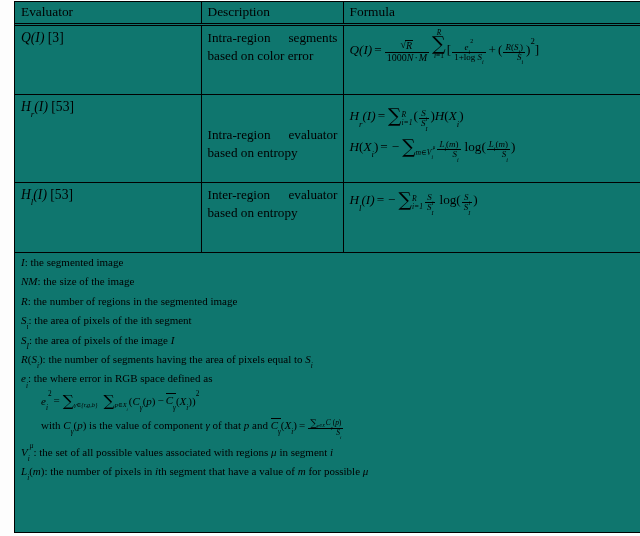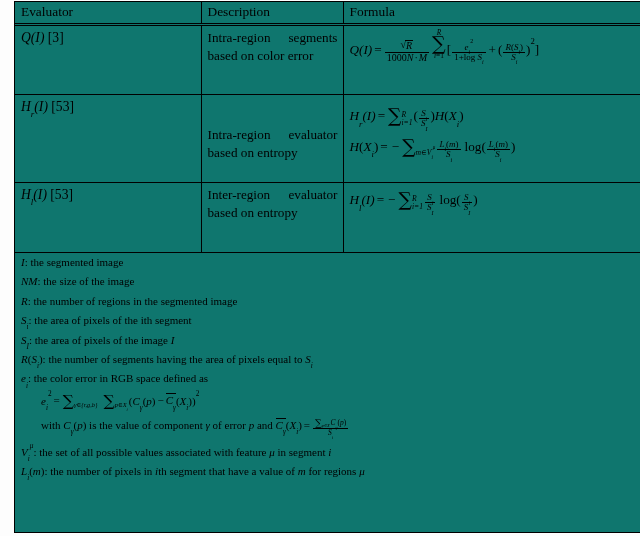--- a/index.html
+++ b/index.html
@@ -107,21 +107,21 @@
   
   .frac {
     display: inline-block;
     vertical-align: -0.52em;
     text-align: center;
     line-height: 1.04;
     margin: 0 1px;
   }
   .frac > .top { display: block; font-size: 0.76em; padding: 0 2px; }
   .frac > .bar { display: block; height: 0; border-top: 1px solid #000; }
-  .frac > .bot { display: block; font-size: 0.76em; padding: 0 2px; }
+  .frac > .bot { display: block; font-size: 0.76em; padding: 0 2px; text-align: right; }
 
   .frac.sm { vertical-align: -0.46em; }
   .frac.sm > .top, .frac.sm > .bot { font-size: 0.68em; }
 
   
   .bigsum {
     display: inline-block;
     vertical-align: -0.30em;
     text-align: center;
     line-height: 0.86;
@@ -263,46 +263,46 @@
               <span>the <span>area of pixels of the image</span> <span class="m">I</span></span>
             </div>
 
             <div class="ln">
               <span class="m">R</span>(<span class="m">S</span><sub class="m">i</sub>):
               <span>the <span>number of segments having the area of pixels equal to</span> <span class="m">S</span><sub class="m">i</sub></span>
             </div>
 
             <div class="ln">
               <span class="m">e<sub class="m">i</sub></span>:
-              <span>the <span>color error in RGB space defined as</span></span>
+              <span>the <span>where error in RGB space defined as</span></span>
             </div>
 
             <div class="ln indent tall">
               <span class="m">e</span><sub class="m">i</sub><sup class="num">2</sup><span class="op">=</span><span class="suminl"><span class="sig">∑</span><span class="lim" style="vertical-align:-0.22em"><i><span class="m">γ</span>∈{<span class="m">r</span>,<span class="m">g</span>,<span class="m">b</span>}</i></span></span><span class="suminl" style="margin-left:5px"><span class="sig">∑</span><span class="lim" style="vertical-align:-0.22em"><i><span class="m">p</span>∈<span class="m">X</span><sub class="m">i</sub></i></span></span><span class="brk">(</span><span class="m">C</span><sub class="m">γ</sub>(<span class="m">p</span>)<span class="op">−</span><span class="ovl"><span class="m">C</span><sub class="m">γ</sub></span>(<span class="m">X</span><sub class="m">i</sub>)<span class="brk">)</span><sup class="num">2</sup>
             </div>
 
             <div class="ln indent tall2">
               <span>with</span>
               <span class="m">C</span><sub class="m">γ</sub>(<span class="m">p</span>)
               <span>is the value of component</span>
               <span class="m">γ</span>
-              <span>of error</span>
+              <span>of that</span>
               <span class="m">p</span>
               <span>and</span>
               <span class="ovl"><span class="m">C</span><sub class="m">γ</sub></span>(<span class="m">X</span><sub class="m">i</sub>)<span class="op">=</span><span class="frac sm" style="vertical-align:-0.55em"><span class="top"><span class="suminl" style="margin:0"><span class="sig" style="font-size:1.25em">∑</span><span class="lim" style="vertical-align:-0.18em"><i><span class="m">p</span>∈<span class="m">X</span><sub class="m">i</sub></i></span></span><span class="m">C</span><sub class="m">γ</sub>(<span class="m">p</span>)</span><span class="bar"></span><span class="bot"><span class="m">S</span><sub class="m">i</sub></span></span>
             </div>
 
             <div class="ln">
               <span class="m">V<sub class="m">i</sub><sup class="m">μ</sup></span>:
-              <span>the <span>set of all possible values associated with feature</span> <span class="m">μ</span> <span>in segment</span> <span class="m">i</span></span>
+              <span>the <span>set of all possible values associated with regions</span> <span class="m">μ</span> <span>in segment</span> <span class="m">i</span></span>
             </div>
 
             <div class="ln">
               <span class="m">L<sub class="m">i</sub></span>(<span class="m">m</span>):
-              <span>the <span>number of pixels in</span> <span class="m">i</span><span>th segment that have a value of</span> <span class="m">m</span> <span>for regions</span> <span class="m">μ</span></span>
+              <span>the <span>number of pixels in</span> <span class="m">i</span><span>th segment that have a value of</span> <span class="m">m</span> <span>for possible</span> <span class="m">μ</span></span>
             </div>
 
           </td>
         </tr>
 
       </tbody>
     </table>
   </div>
 </div>
 

